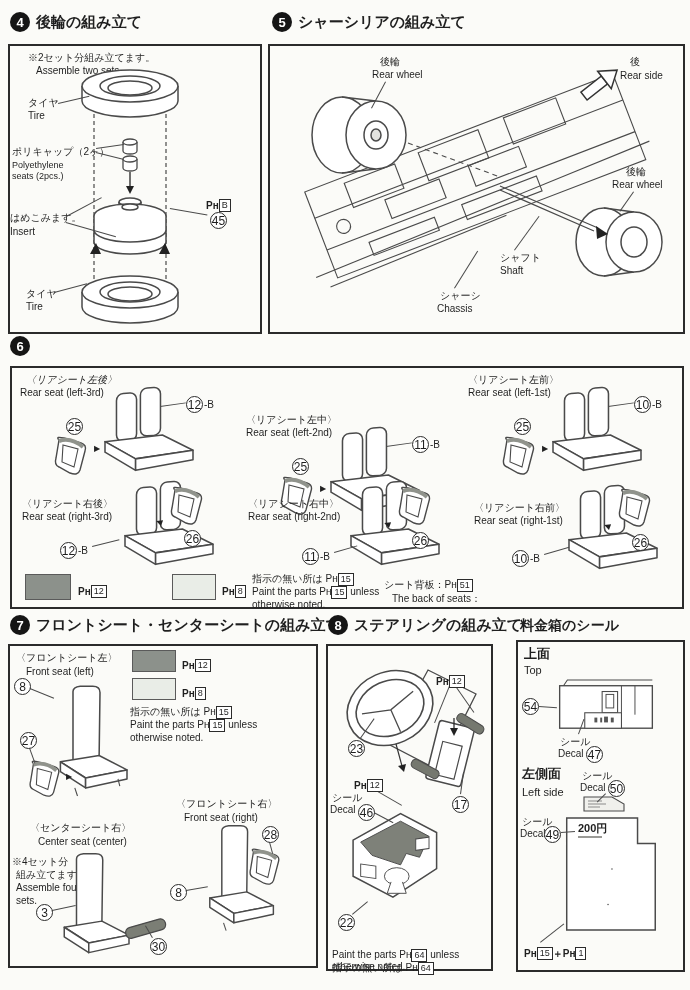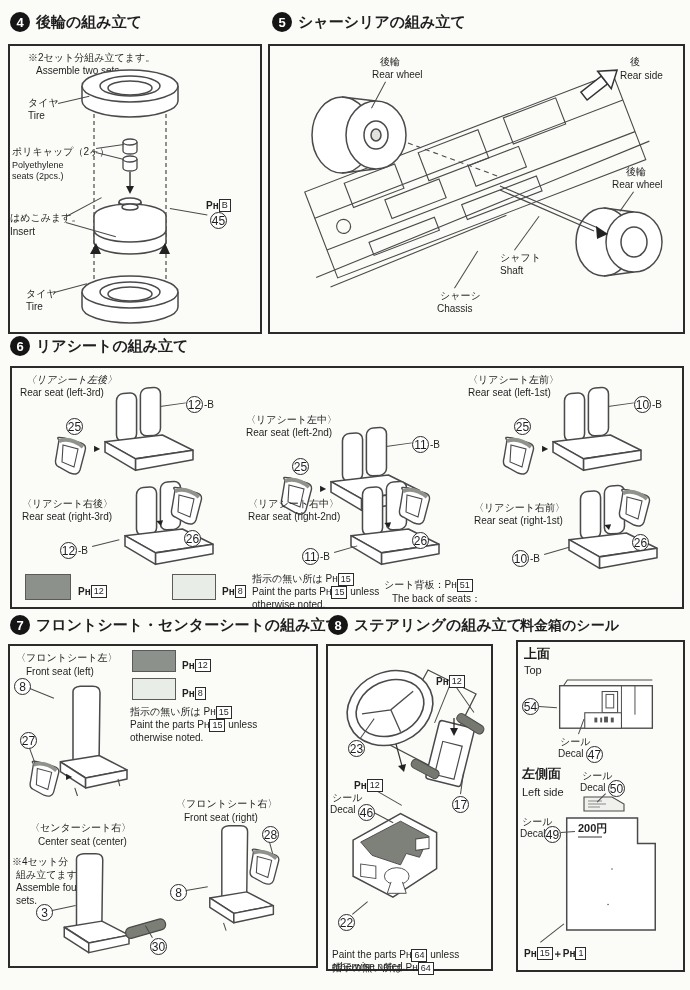--- a/index.html
+++ b/index.html
@@ -37,21 +37,20 @@
   <div class="step-title" style="left:10px;top:12px;">
     <span class="stepnum">4</span>
     <span>後輪の組み立て</span>
   </div>
   <div class="step-title" style="left:272px;top:12px;">
     <span class="stepnum">5</span>
     <span>シャーシリアの組み立て</span>
   </div>
   <div class="step-title" style="left:10px;top:336px;">
     <span class="stepnum">6</span>
-    <span>リアシートの組み立て</span>
   </div>
   <div class="step-title" style="left:10px;top:615px;">
     <span class="stepnum">7</span>
     <span>フロントシート・センターシートの組み立て</span>
   </div>
   <div class="step-title" style="left:328px;top:615px;">
     <span class="stepnum">8</span>
     <span>ステアリングの組み立て</span>
   </div>
   <div class="step-title" style="left:520px;top:617px;font-size:14px;">

